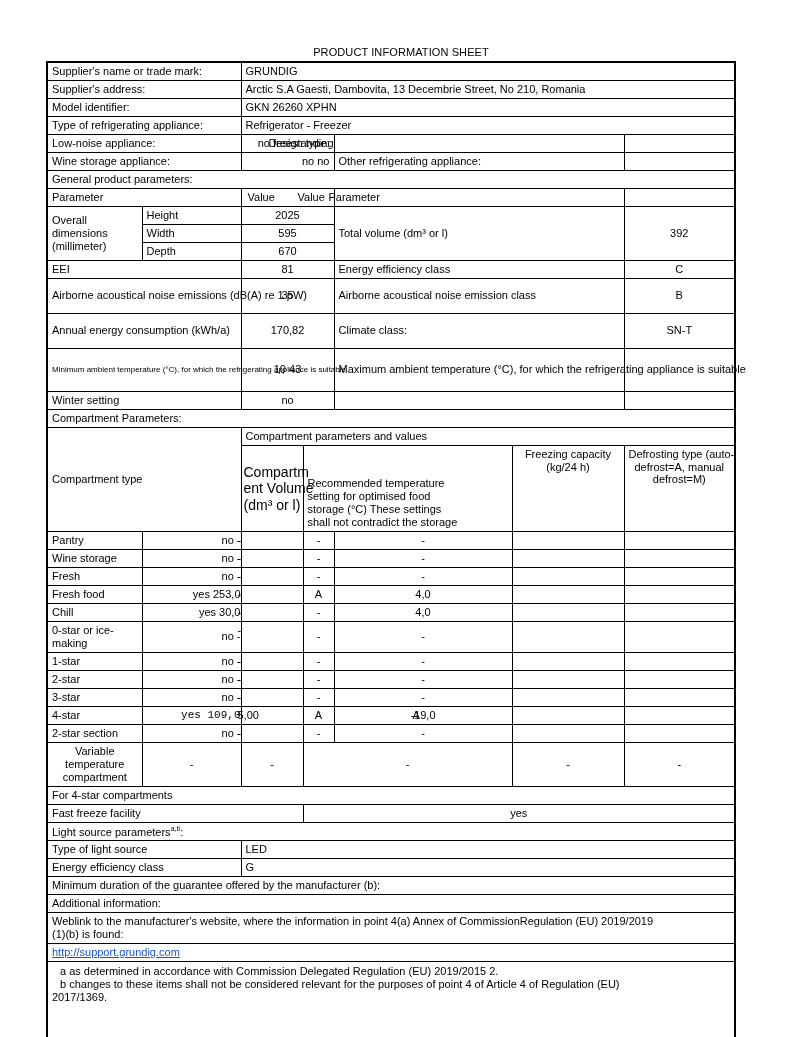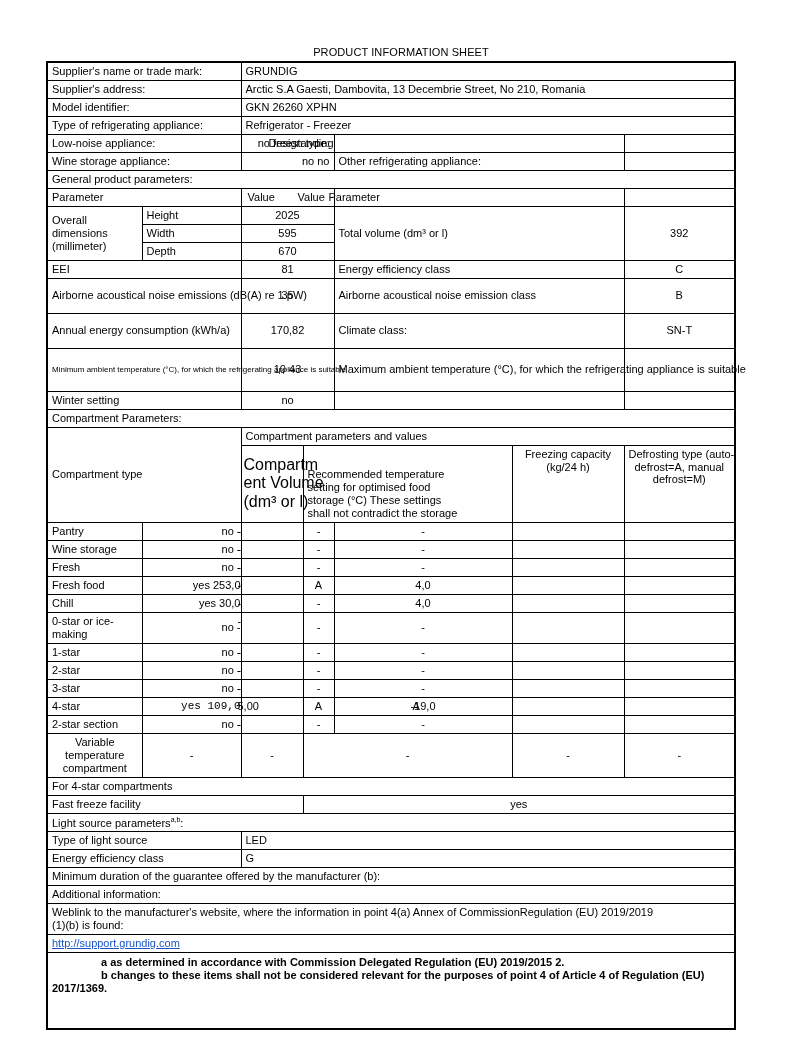--- a/index.html
+++ b/index.html
@@ -43,23 +43,23 @@
     vertical-align: middle;
     overflow: visible;
     white-space: nowrap;
   }
   .b { font-weight: normal; }
   .c { text-align: center; }
   .r { text-align: right; }
   .l { text-align: left; }
   .wrap { white-space: normal; }
   .tiny { font-size: 8px; line-height: 1.25; }
-  .pad-l { padding-left: 8px; margin-left: 41px; }
+  .pad-l { padding-left: 8px; }
   .thick-top { border-top: 2px solid #000 !important; }
-  .thick-bottom { border-bottom: 2px solid #000 !important; font-weight: bold; }
+  .thick-bottom { border-bottom: 2px solid #000 !important; }
   .thick-left { border-left: 2px solid #000 !important; }
   .thick-right { border-right: 2px solid #000 !important; }
   .link {
     color: #1a54c8;
     text-decoration: underline;
   }
   .ovl {
     position: relative;
     display: inline-block;
   }
@@ -208,21 +208,21 @@
 
     <tr>
       <td class="b thick-left thick-right" colspan="7">Compartment Parameters:</td>
     </tr>
 
     <tr>
       <td class="thick-left" colspan="2" rowspan="2" style="vertical-align:middle">Compartment type</td>
       <td class="thick-right" colspan="5">Compartment parameters and values</td>
     </tr>
     <tr>
-      <td class="c wrap" style="vertical-align:bottom;font-size:16px;padding:10px 2px">
+      <td class="c wrap" style="vertical-align:bottom;font-size:14px;padding:18px 2px">
         <div>Compartm</div>
         <div>ent Volume</div>
         <div>(dm³ or l)</div>
       </td>
       <td class="l" colspan="2" style="vertical-align:bottom">
         <div>Recommended temperature</div>
         <div>setting for optimised food</div>
         <div>storage (°C) These settings</div>
         <div>shall not contradict the storage</div>
       </td>

